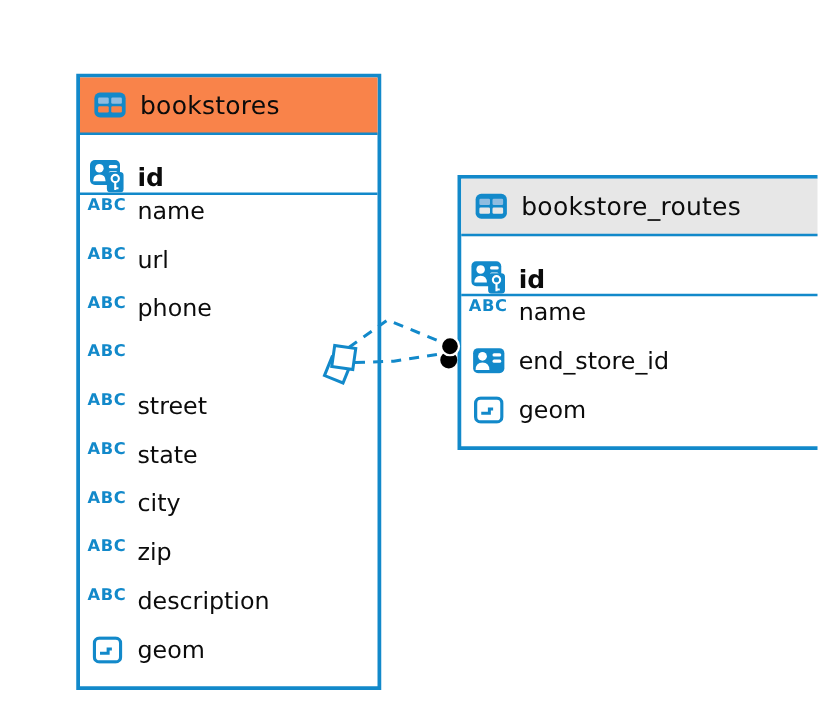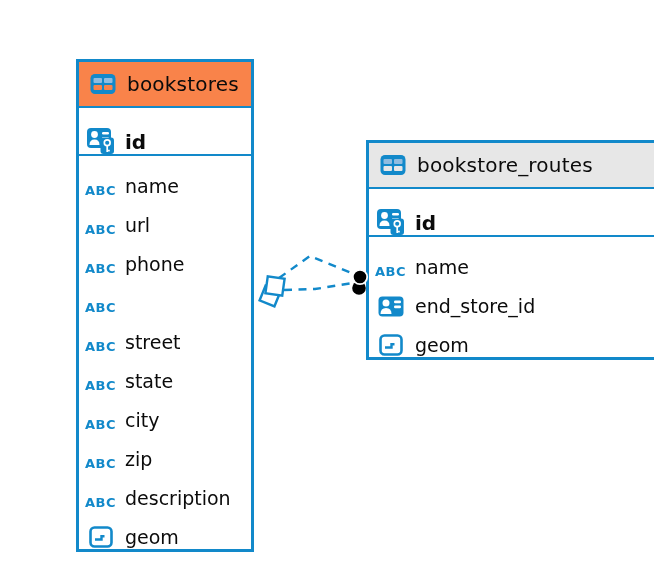--- a/index.html
+++ b/index.html
@@ -23,40 +23,40 @@
   .thead.orange{background:#F9834A;}
   .thead.gray{background:#E7E7E7;}
   .idrow{
     display:flex;align-items:flex-end;gap:9px;
     height:46px;padding:0 6px;
     border-bottom:2px solid #1289CA;
     font-size:20px;font-weight:bold;
   }
   .cols{padding:2px 0 1px 0;}
   .crow{
-    display:flex;align-items:flex-end;gap:9px;
+    display:flex;align-items:flex-start;gap:9px;
     height:39px;padding:0 6px;font-size:19px;
   }
   .icon-slot{width:31px;display:flex;justify-content:center;align-items:center;flex:none;}
   .abc{
     color:#1289CA;font-weight:bold;font-size:13px;line-height:1;
     letter-spacing:0.5px;font-family:"DejaVu Sans",sans-serif;
   }
   .pk-slot{width:31px;display:flex;justify-content:center;align-items:flex-start;height:28px;margin-top:7px;flex:none;}
   svg{display:block;}
   #relations{position:absolute;left:0;top:0;z-index:2;pointer-events:none;}
   .rel{fill:none;stroke:#1289CA;stroke-width:2.4;stroke-dasharray:8 6.5;}
   .diamond{fill:#ffffff;stroke:#1289CA;stroke-width:2.4;}
 </style>
 </head>
 <body>
 
 <div id="canvas">
 
-  <div class="table" style="left:76px;top:59px;width:178px;">
+  <div class="table" style="left:61px;top:59px;width:244px;">
     <div class="thead orange">
       <span class="icon-slot">
         <svg width="26" height="22" viewBox="0 0 26 22">
           <rect x="0.5" y="1" width="25" height="20" rx="4.5" fill="#1289CA"></rect>
           <rect x="3.5" y="5" width="8.5" height="5" rx="1" fill="#8FBCE0"></rect>
           <rect x="14" y="5" width="8.5" height="5" rx="1" fill="#8FBCE0"></rect>
           <rect x="3.5" y="12" width="8.5" height="5" rx="1" fill="#F9834A"></rect>
           <rect x="14" y="12" width="8.5" height="5" rx="1" fill="#F9834A"></rect>
         </svg>
       </span>

